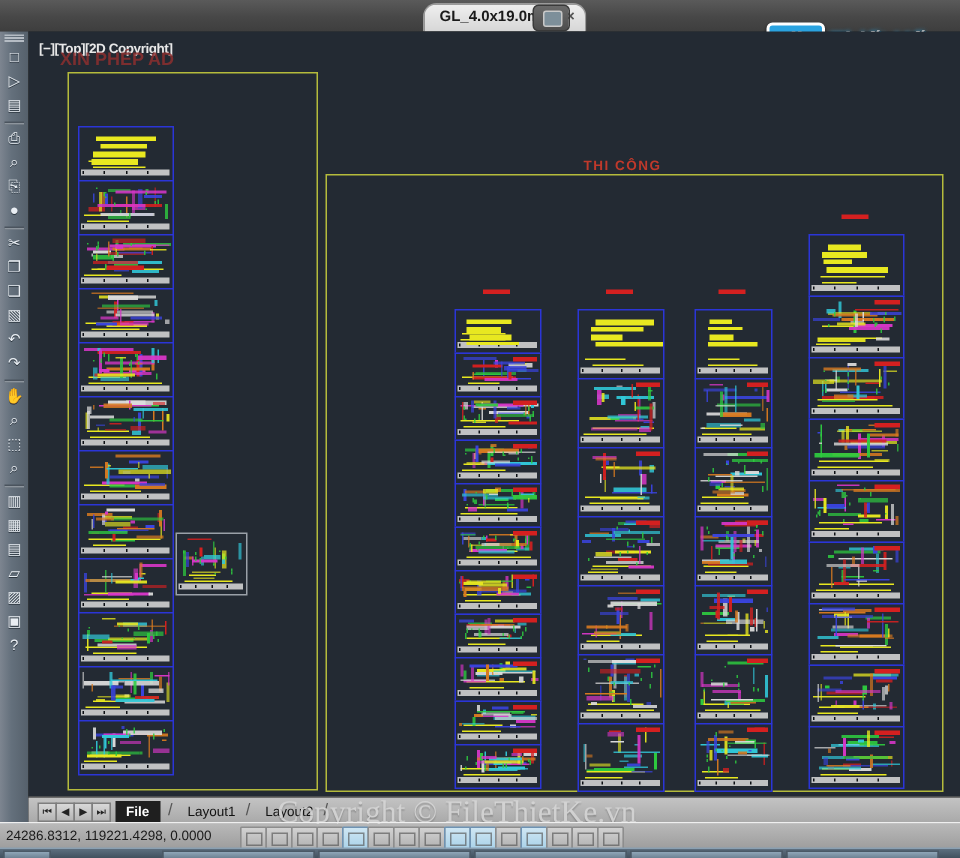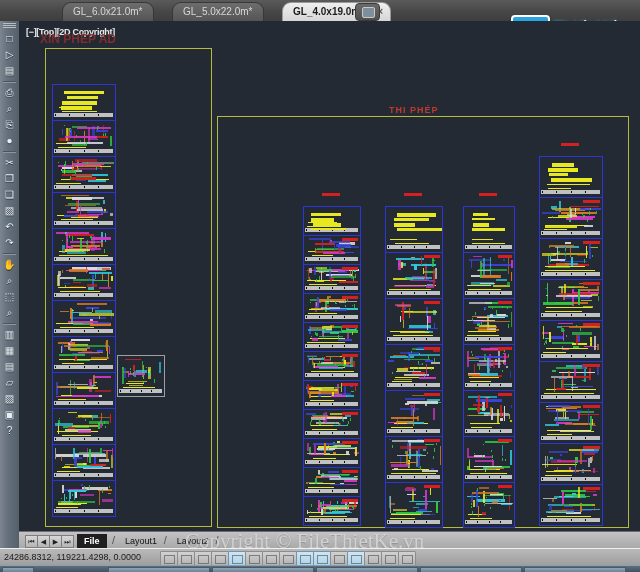--- a/index.html
+++ b/index.html
@@ -81,26 +81,20 @@
   .taskbar{position:absolute;left:0;top:565px;width:640px;height:7px;
     background:linear-gradient(#5d6f7f,#3d4c59);border-top:1px solid #8aa0b2;}
   .tbseg{position:absolute;top:1px;height:5px;background:linear-gradient(#8fa6b8,#65798a);border:1px solid #4a5966;}
 </style>
 </head>
 <body>
 
 <div id="app">
 
   <div class="tabbar">
-    <div class="tab t1">
-      <span>GL_6.0x21.0m*</span>
-    </div>
-    <div class="tab t2">
-      <span>GL_5.0x22.0m*</span>
-    </div>
     <div class="tab active">
       <span>GL_4.0x19.0m*</span>
       <span class="tabclose">×</span>
     </div>
     <div class="newtab">
       <span class="g"></span>
     </div>
   </div>
 
   <div class="logo">
@@ -187,21 +181,21 @@
         </div>
         <div class="tool" style="top: 402px;">
           <span class="ic" style="display: block; text-align: center; line-height: 15px; font-size: 10px; color: rgb(233, 238, 243); text-shadow: rgb(45, 55, 64) 0px 1px 0px;">?</span>
         </div>
       </div>
   </div>
 
   <div class="canvas">
     <div class="vplabel">[−][Top][2D Copyright]</div>
     <div class="wmark">XIN PHÉP AD</div>
-    <div class="thicong">THI PHÉP</div>
+    <div class="thicong">THI CÔNG</div>
     <div id="geometry">
         <div class="frame" style="left: 26px; top: 27px; width: 165px; height: 477px;"></div>
         <div class="frame" style="left: 198px; top: 95px; width: 410px; height: 410px;"></div>
         <div class="sheet" style="left: 33px; top: 63px; width: 62px; height: 35px;">
           <div class="wb" style="position: absolute; left: 1px; bottom: 3px; width: 59px; height: 4px; opacity: 0.85;"></div>
           <div class="kb" style="position: absolute; left: 2px; bottom: 4px; width: 1px; height: 2px;"></div>
           <div class="kb" style="position: absolute; left: 16.25px; bottom: 4px; width: 1px; height: 2px;"></div>
           <div class="kb" style="position: absolute; left: 30.5px; bottom: 4px; width: 1px; height: 2px;"></div>
           <div class="kb" style="position: absolute; left: 44.75px; bottom: 4px; width: 1px; height: 2px;"></div>
           <div class="yb" style="position: absolute; left: 8.66247px; bottom: 8px; width: 35.6647px; height: 1.5px;"></div>

